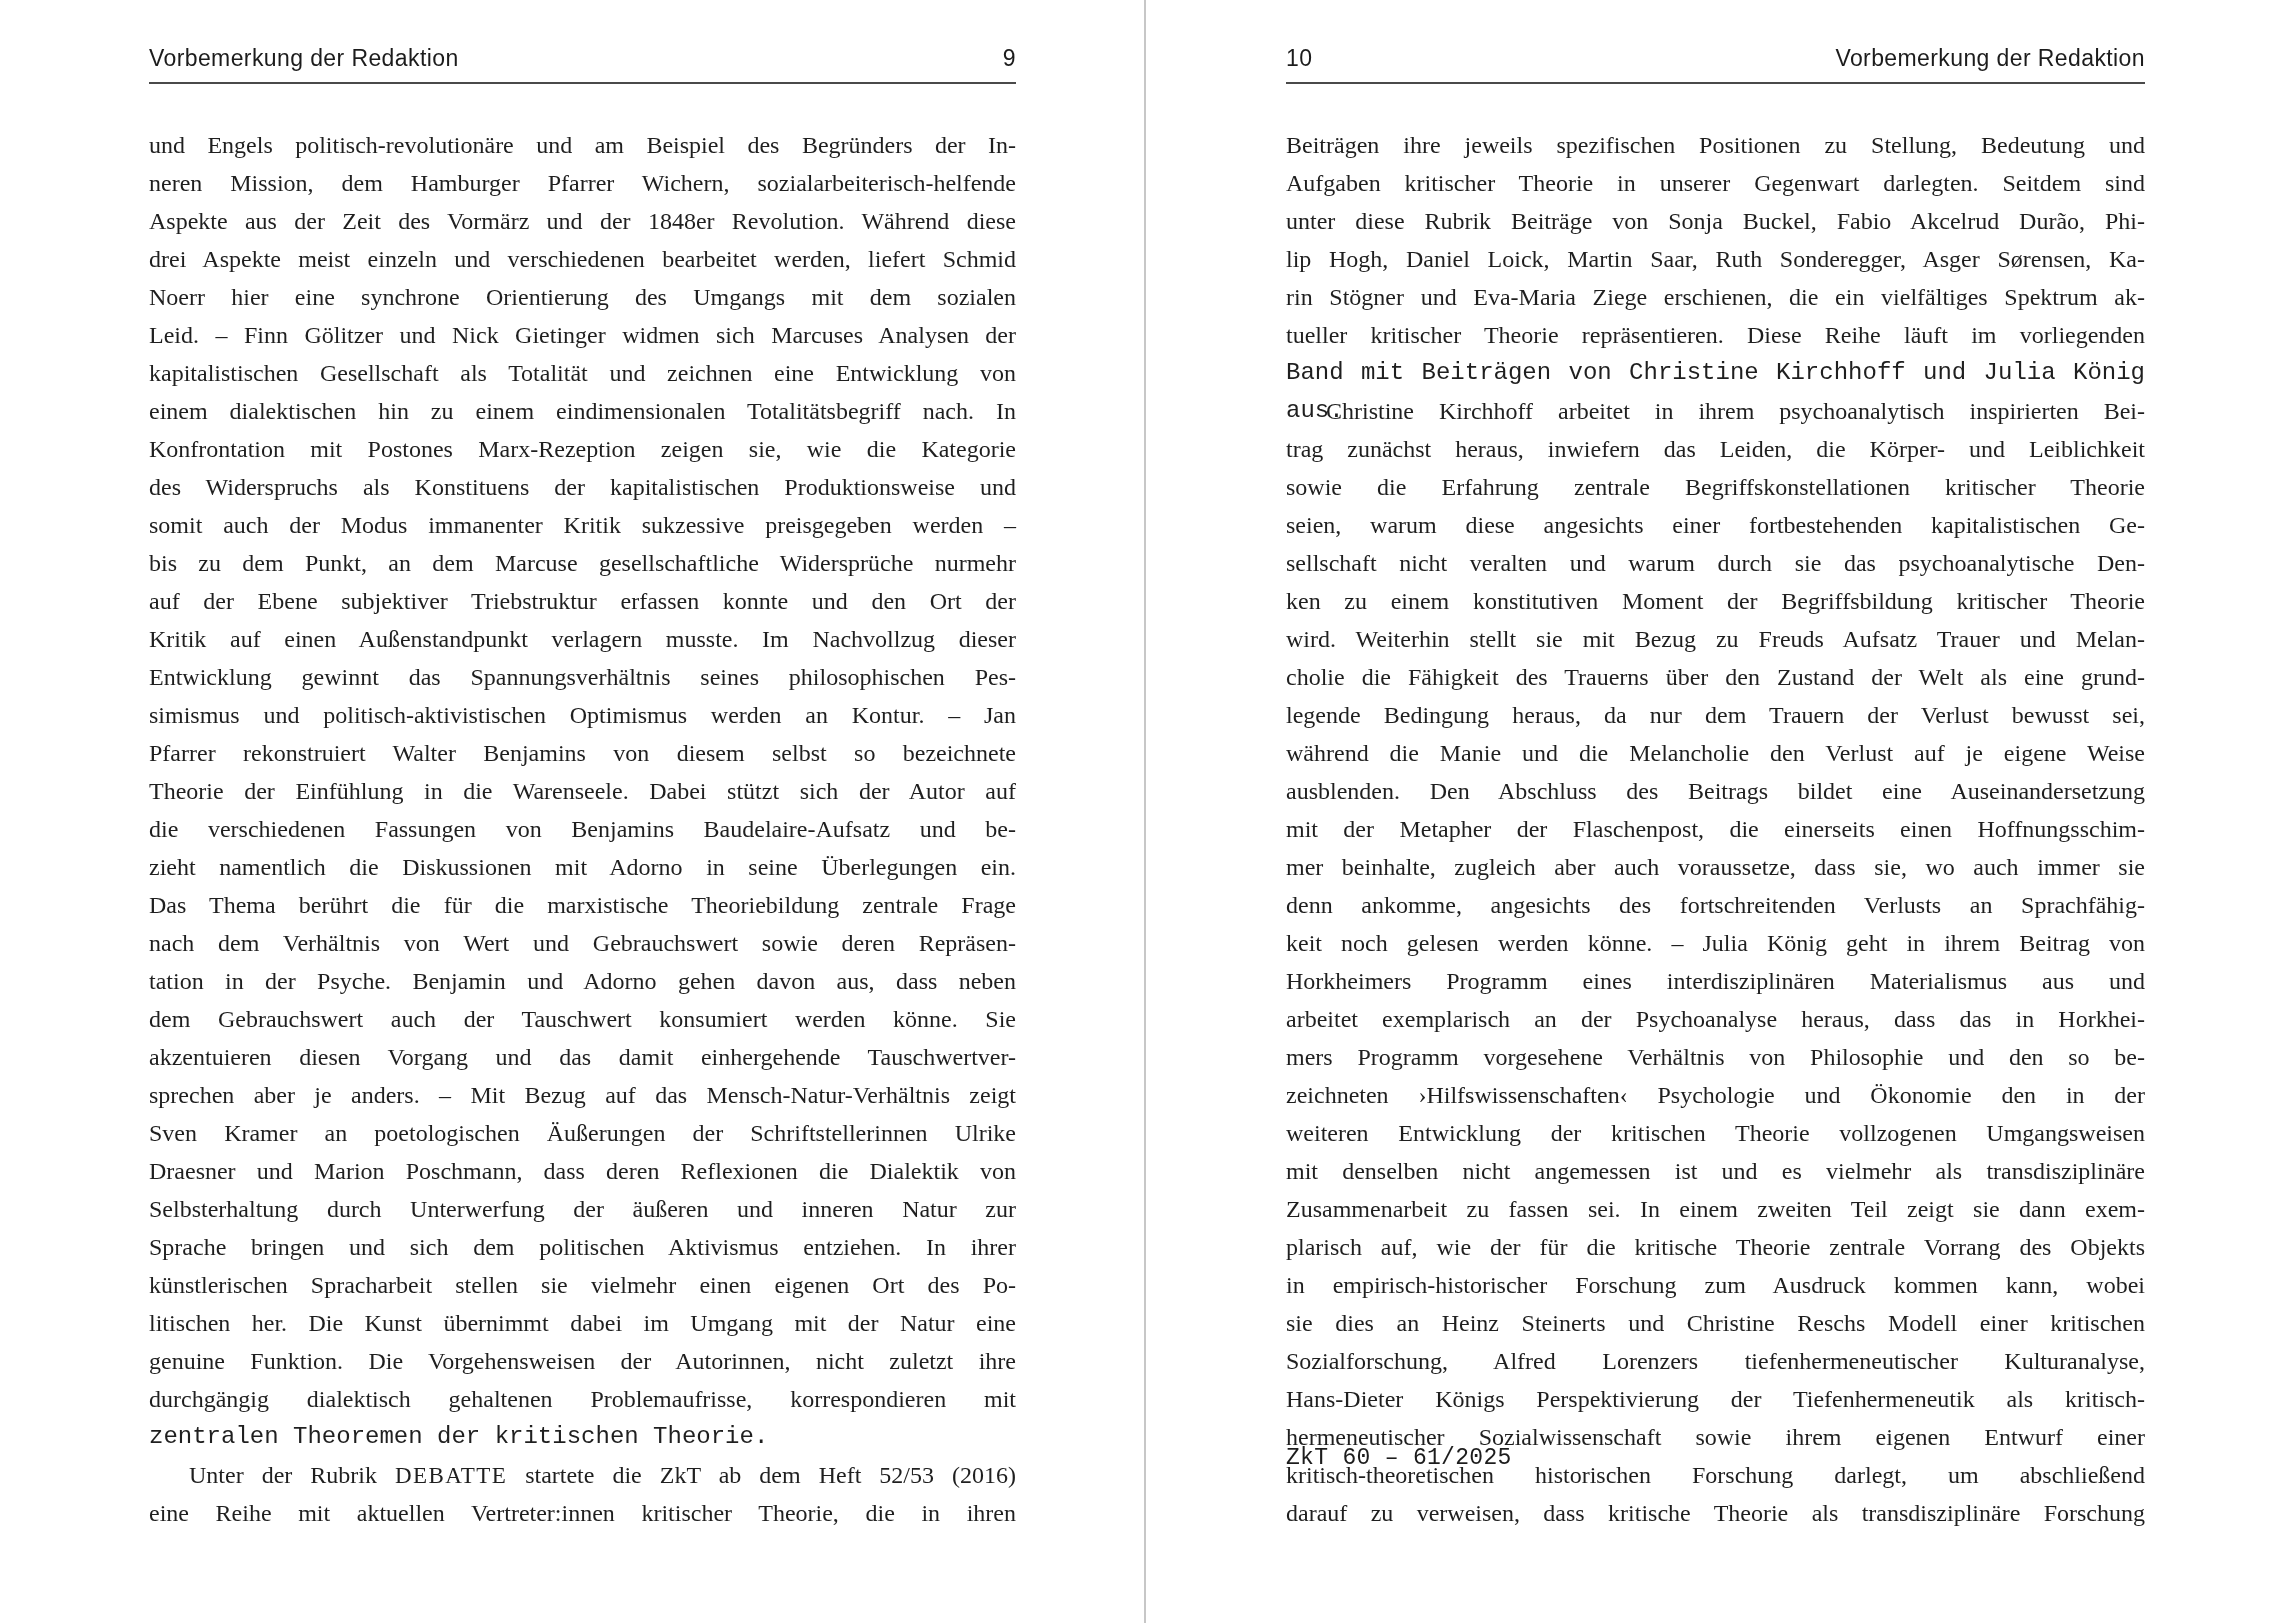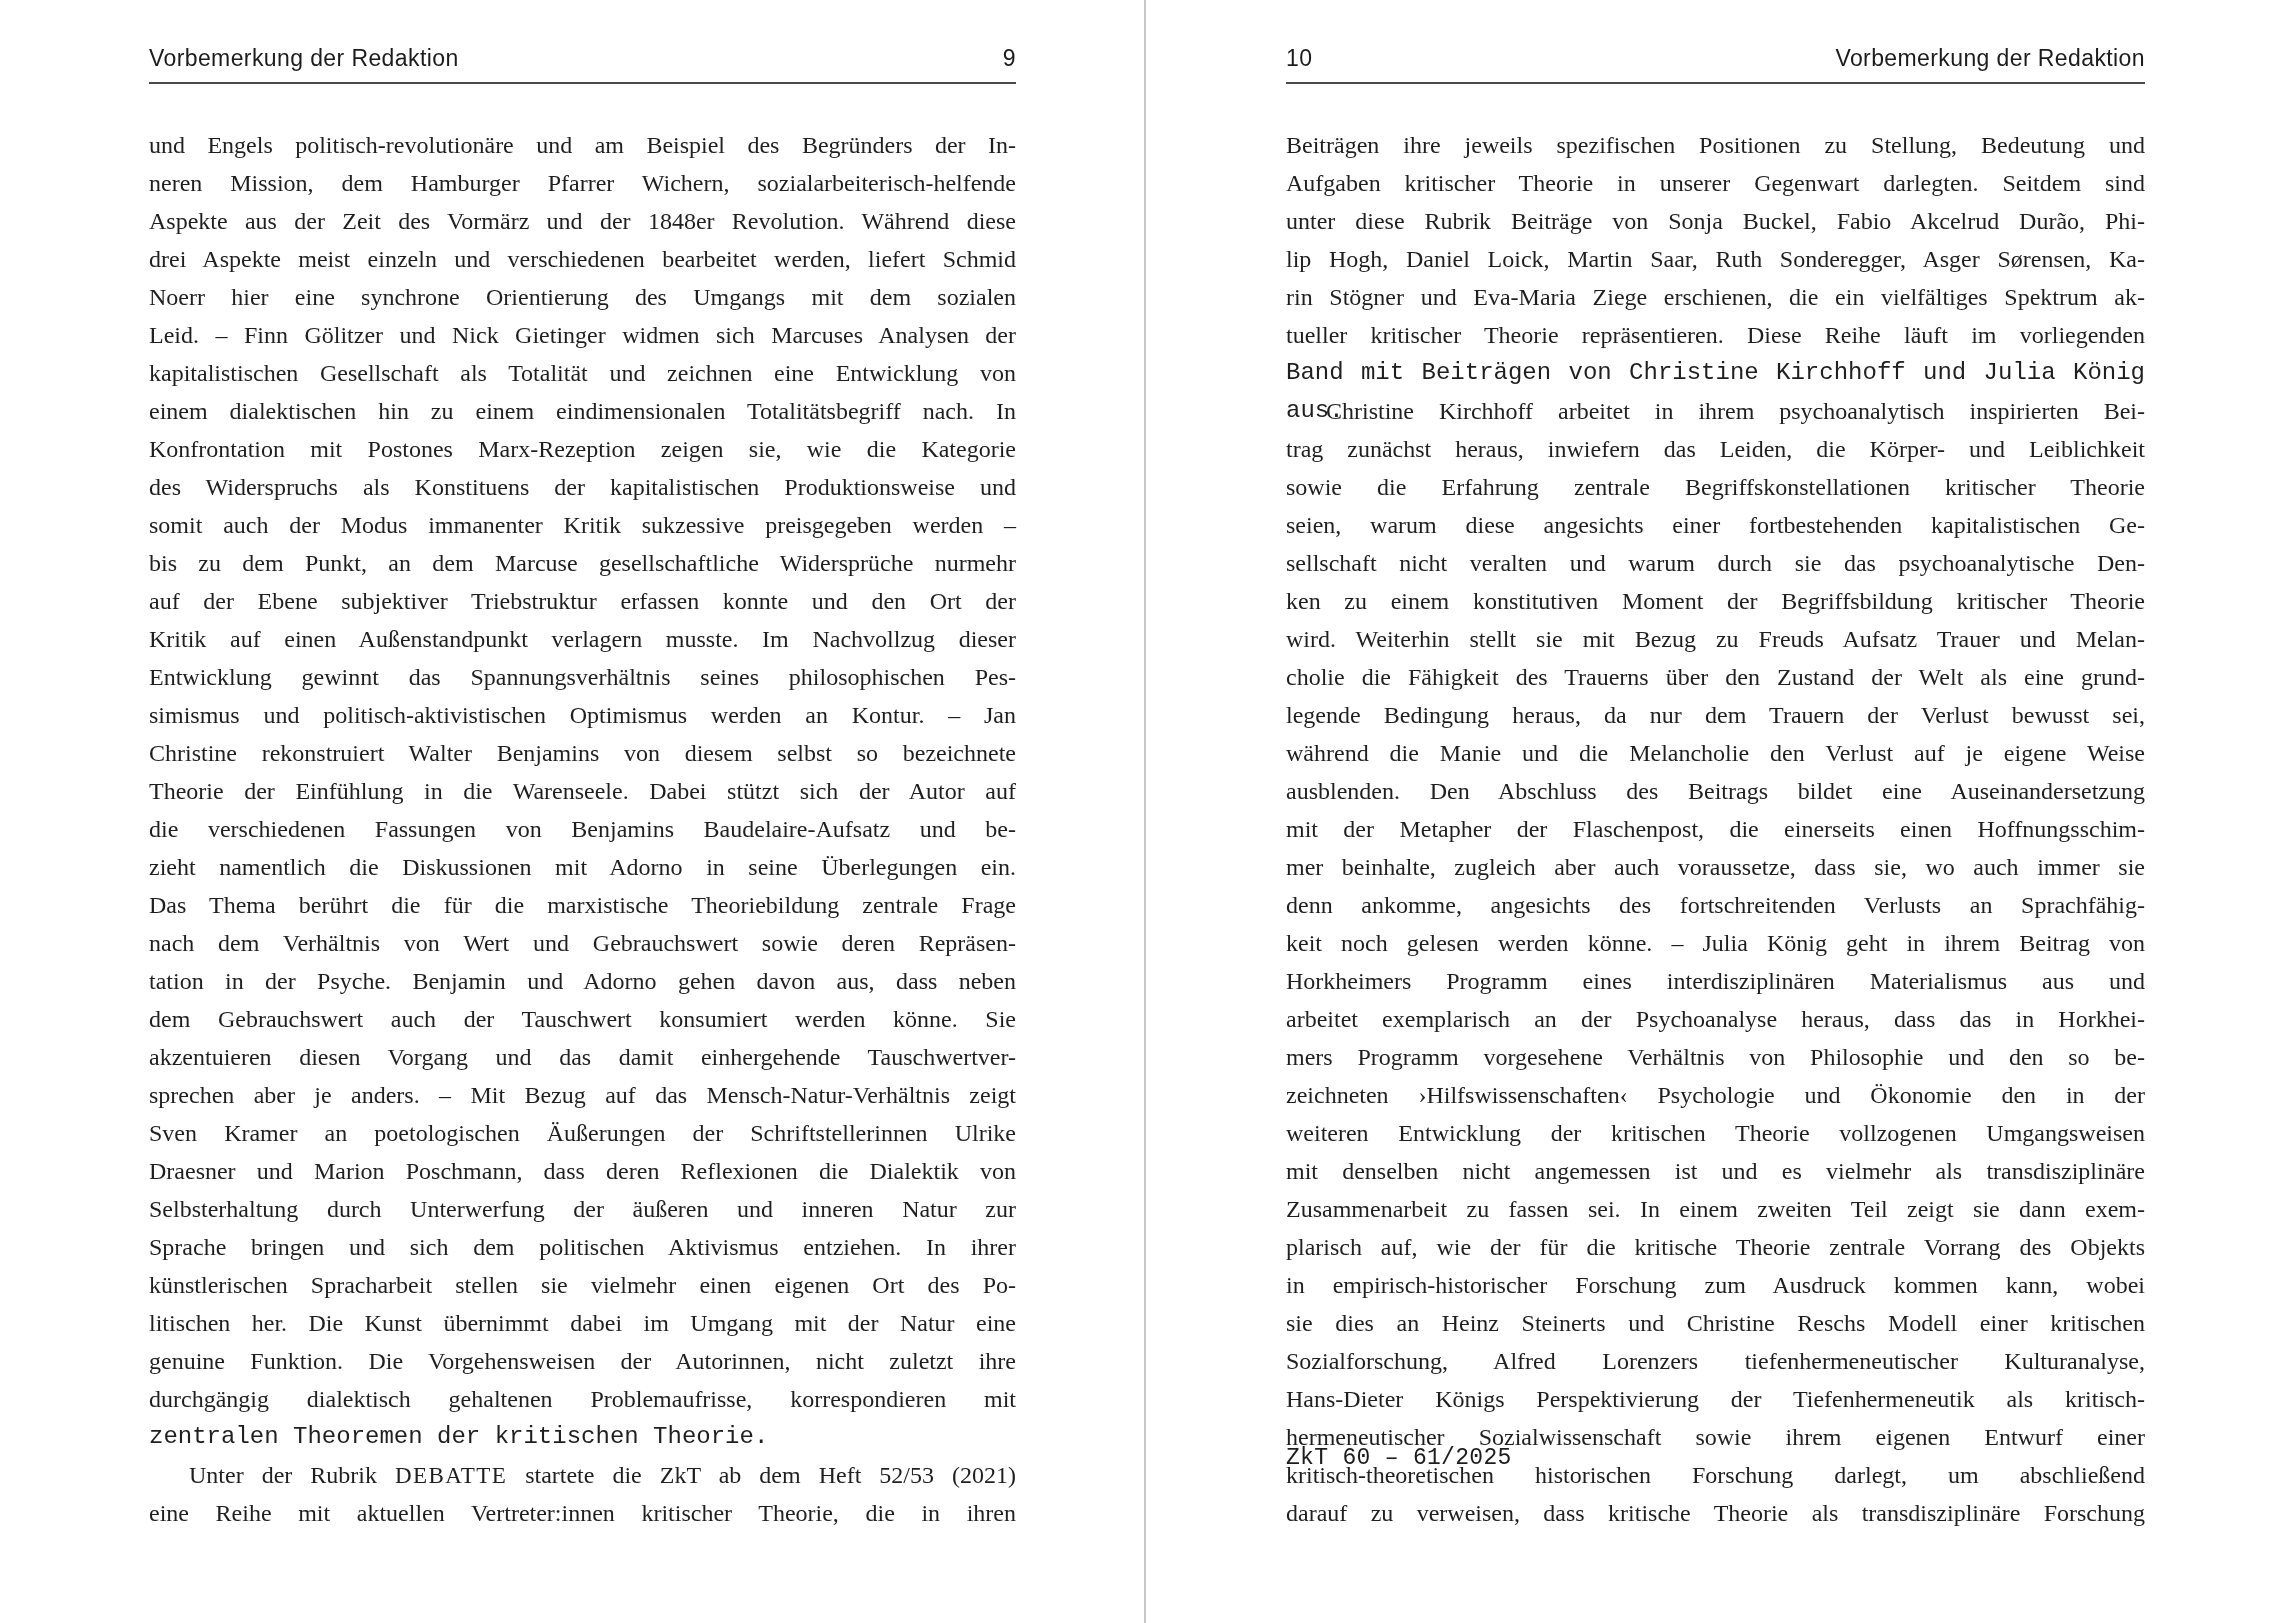--- a/index.html
+++ b/index.html
@@ -109,40 +109,40 @@
         <div class="line"><span>kapitalistischen Gesellschaft als Totalität und zeichnen eine Entwicklung von</span></div>
         <div class="line"><span>einem dialektischen hin zu einem eindimensionalen Totalitätsbegriff nach. In</span></div>
         <div class="line"><span>Konfrontation mit Postones Marx-Rezeption zeigen sie, wie die Kategorie</span></div>
         <div class="line"><span>des Widerspruchs als Konstituens der kapitalistischen Produktionsweise und</span></div>
         <div class="line"><span>somit auch der Modus immanenter Kritik sukzessive preisgegeben werden –</span></div>
         <div class="line"><span>bis zu dem Punkt, an dem Marcuse gesellschaftliche Widersprüche nurmehr</span></div>
         <div class="line"><span>auf der Ebene subjektiver Triebstruktur erfassen konnte und den Ort der</span></div>
         <div class="line"><span>Kritik auf einen Außenstandpunkt verlagern musste. Im Nachvollzug dieser</span></div>
         <div class="line"><span>Entwicklung gewinnt das Spannungsverhältnis seines philosophischen Pes-</span></div>
         <div class="line"><span>simismus und politisch-aktivistischen Optimismus werden an Kontur. – </span><span class="it">Jan</span></div>
-        <div class="line"><span class="it">Christine</span><span> rekonstruiert Walter Benjamins von diesem selbst so bezeichnete</span></div>
+        <div class="line"><span class="it">Pfarrer</span><span> rekonstruiert Walter Benjamins von diesem selbst so bezeichnete</span></div>
         <div class="line"><span>Theorie der Einfühlung in die Warenseele. Dabei stützt sich der Autor auf</span></div>
         <div class="line"><span>die verschiedenen Fassungen von Benjamins Baudelaire-Aufsatz und be-</span></div>
         <div class="line"><span>zieht namentlich die Diskussionen mit Adorno in seine Überlegungen ein.</span></div>
         <div class="line"><span>Das Thema berührt die für die marxistische Theoriebildung zentrale Frage</span></div>
         <div class="line"><span>nach dem Verhältnis von Wert und Gebrauchswert sowie deren Repräsen-</span></div>
         <div class="line"><span>tation in der Psyche. Benjamin und Adorno gehen davon aus, dass neben</span></div>
         <div class="line"><span>dem Gebrauchswert auch der Tauschwert konsumiert werden könne. Sie</span></div>
         <div class="line"><span>akzentuieren diesen Vorgang und das damit einhergehende Tauschwertver-</span></div>
         <div class="line"><span>sprechen aber je anders. – Mit Bezug auf das Mensch-Natur-Verhältnis zeigt</span></div>
         <div class="line"><span class="it">Sven Kramer</span><span> an poetologischen Äußerungen der Schriftstellerinnen Ulrike</span></div>
         <div class="line"><span>Draesner und Marion Poschmann, dass deren Reflexionen die Dialektik von</span></div>
         <div class="line"><span>Selbsterhaltung durch Unterwerfung der äußeren und inneren Natur zur</span></div>
         <div class="line"><span>Sprache bringen und sich dem politischen Aktivismus entziehen. In ihrer</span></div>
         <div class="line"><span>künstlerischen Spracharbeit stellen sie vielmehr einen eigenen Ort des Po-</span></div>
         <div class="line"><span>litischen her. Die Kunst übernimmt dabei im Umgang mit der Natur eine</span></div>
         <div class="line"><span>genuine Funktion. Die Vorgehensweisen der Autorinnen, nicht zuletzt ihre</span></div>
         <div class="line"><span>durchgängig dialektisch gehaltenen Problemaufrisse, korrespondieren mit</span></div>
         <div class="line flush"><span>zentralen Theoremen der kritischen Theorie.</span></div>
-        <div class="line indent"><span>Unter der Rubrik </span><span class="caps">DEBATTE</span><span> startete die </span><span class="it">ZkT</span><span> ab dem Heft 52/53 (2021)</span></div>
+        <div class="line indent"><span>Unter der Rubrik </span><span class="caps">DEBATTE</span><span> startete die </span><span class="it">ZkT</span><span> ab dem Heft 52/53 (2016)</span></div>
         <div class="line"><span>eine Reihe mit aktuellen Vertreter:innen kritischer Theorie, die in ihren</span></div>
       </div>
   </div>
 
   <div class="gutter"></div>
 
   <div class="page right">
     <div class="page-header">
       <span class="ph-num">10</span>
       <span class="ph-title">Vorbemerkung der Redaktion</span>

